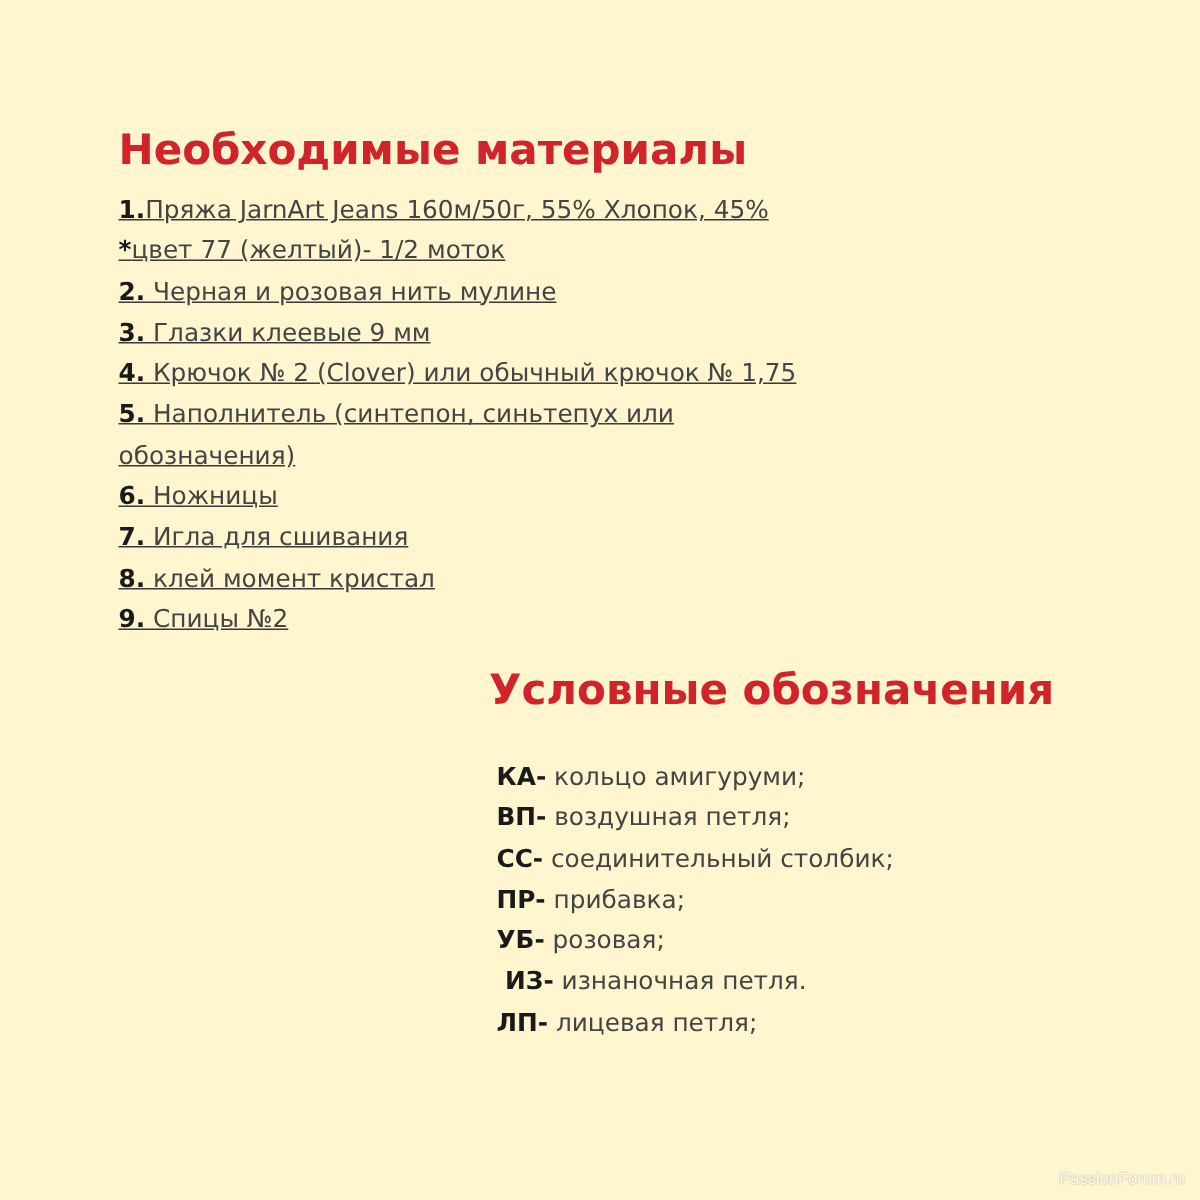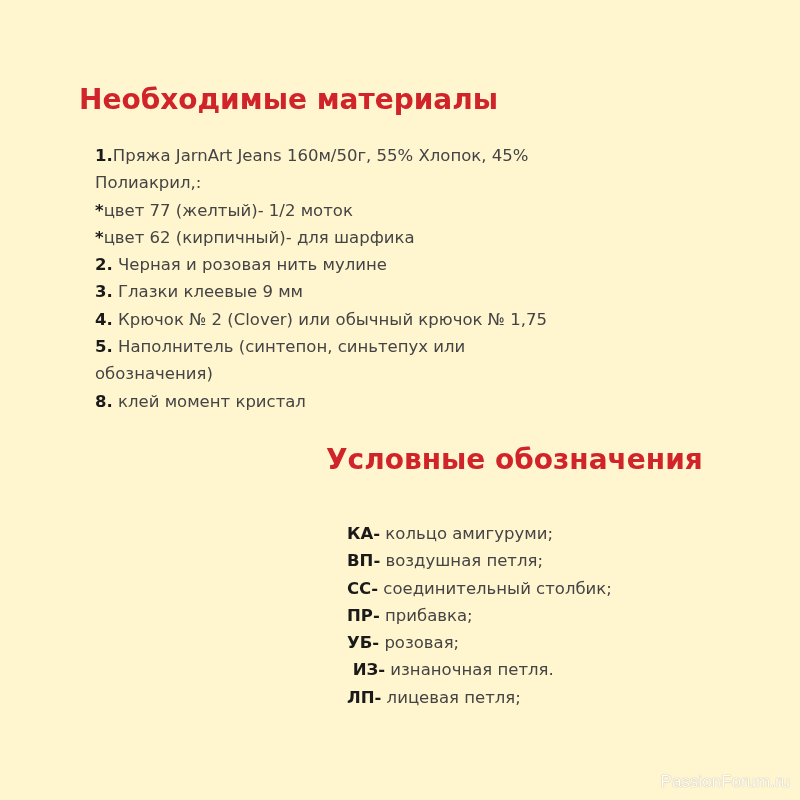--- a/index.html
+++ b/index.html
@@ -31,73 +31,75 @@
   }
   #legend-title {
     left: 326px;
     top: 443px;
   }
   .materials-list {
     position: absolute;
     left: 79px;
     top: 126px;
     width: 470px;
-    margin: 16px;
+    margin: 0;
     padding: 0;
     list-style: none;
+    text-decoration: underline;
   }
   .line {
     font-size: 16.5px;
     line-height: 27.3px;
     white-space: nowrap;
     color: #444;
   }
   .line b {
     color: #1a1a1a;
     font-weight: bold;
   }
   .legend-list {
     position: absolute;
     left: 331px;
     top: 504px;
-    margin: 16px;
+    margin: 0;
     padding: 0;
     list-style: none;
   }
   .legend-list .line {
     line-height: 27.3px;
   }
   .watermark {
     position: absolute;
     right: 10px;
     bottom: 8px;
     font-family: "Liberation Sans", sans-serif;
-    font-size: 17px;
+    font-size: 11px;
     color: #ffffff;
     text-shadow: 0 0 1px #b9b09a, 0 0 1px #b9b09a;
     opacity: 0.9;
     white-space: nowrap;
   }
 </style>
 </head>
 <body>
 
 <h1 class="title" id="materials-title">Необходимые материалы</h1>
 
 <ul class="materials-list">
   <li class="line"><b>1.</b><span>Пряжа JarnArt Jeans 160м/50г, 55% Хлопок, 45%</span></li>
-  <li class="line"><b></b><span>Полиакрил,:</span></li>
   <li class="line"><b>*</b><span>цвет 77 (желтый)- 1/2 моток</span></li>
-  <li class="line"><b>*</b><span>цвет 62 (кирпичный)- для шарфика</span></li>
   <li class="line"><b>2.</b><span> Черная и розовая нить мулине</span></li>
   <li class="line"><b>3.</b><span> Глазки клеевые 9 мм</span></li>
   <li class="line"><b>4.</b><span> Крючок № 2 (Clover) или обычный крючок № 1,75</span></li>
   <li class="line"><b>5.</b><span> Наполнитель (синтепон, синьтепух или</span></li>
   <li class="line"><b></b><span>обозначения)</span></li>
+  <li class="line"><b>6.</b><span> Ножницы</span></li>
+  <li class="line"><b>7.</b><span> Игла для сшивания</span></li>
   <li class="line"><b>8.</b><span> клей момент кристал</span></li>
+  <li class="line"><b>9.</b><span> Спицы №2</span></li>
 </ul>
 
 <h1 class="title" id="legend-title">Условные обозначения</h1>
 
 <ul class="legend-list">
   <li class="line"><b>КА-</b><span> кольцо амигуруми;</span></li>
   <li class="line"><b>ВП-</b><span> воздушная петля;</span></li>
   <li class="line"><b>СС-</b><span> соединительный столбик;</span></li>
   <li class="line"><b>ПР-</b><span> прибавка;</span></li>
   <li class="line"><b>УБ-</b><span> розовая;</span></li>

